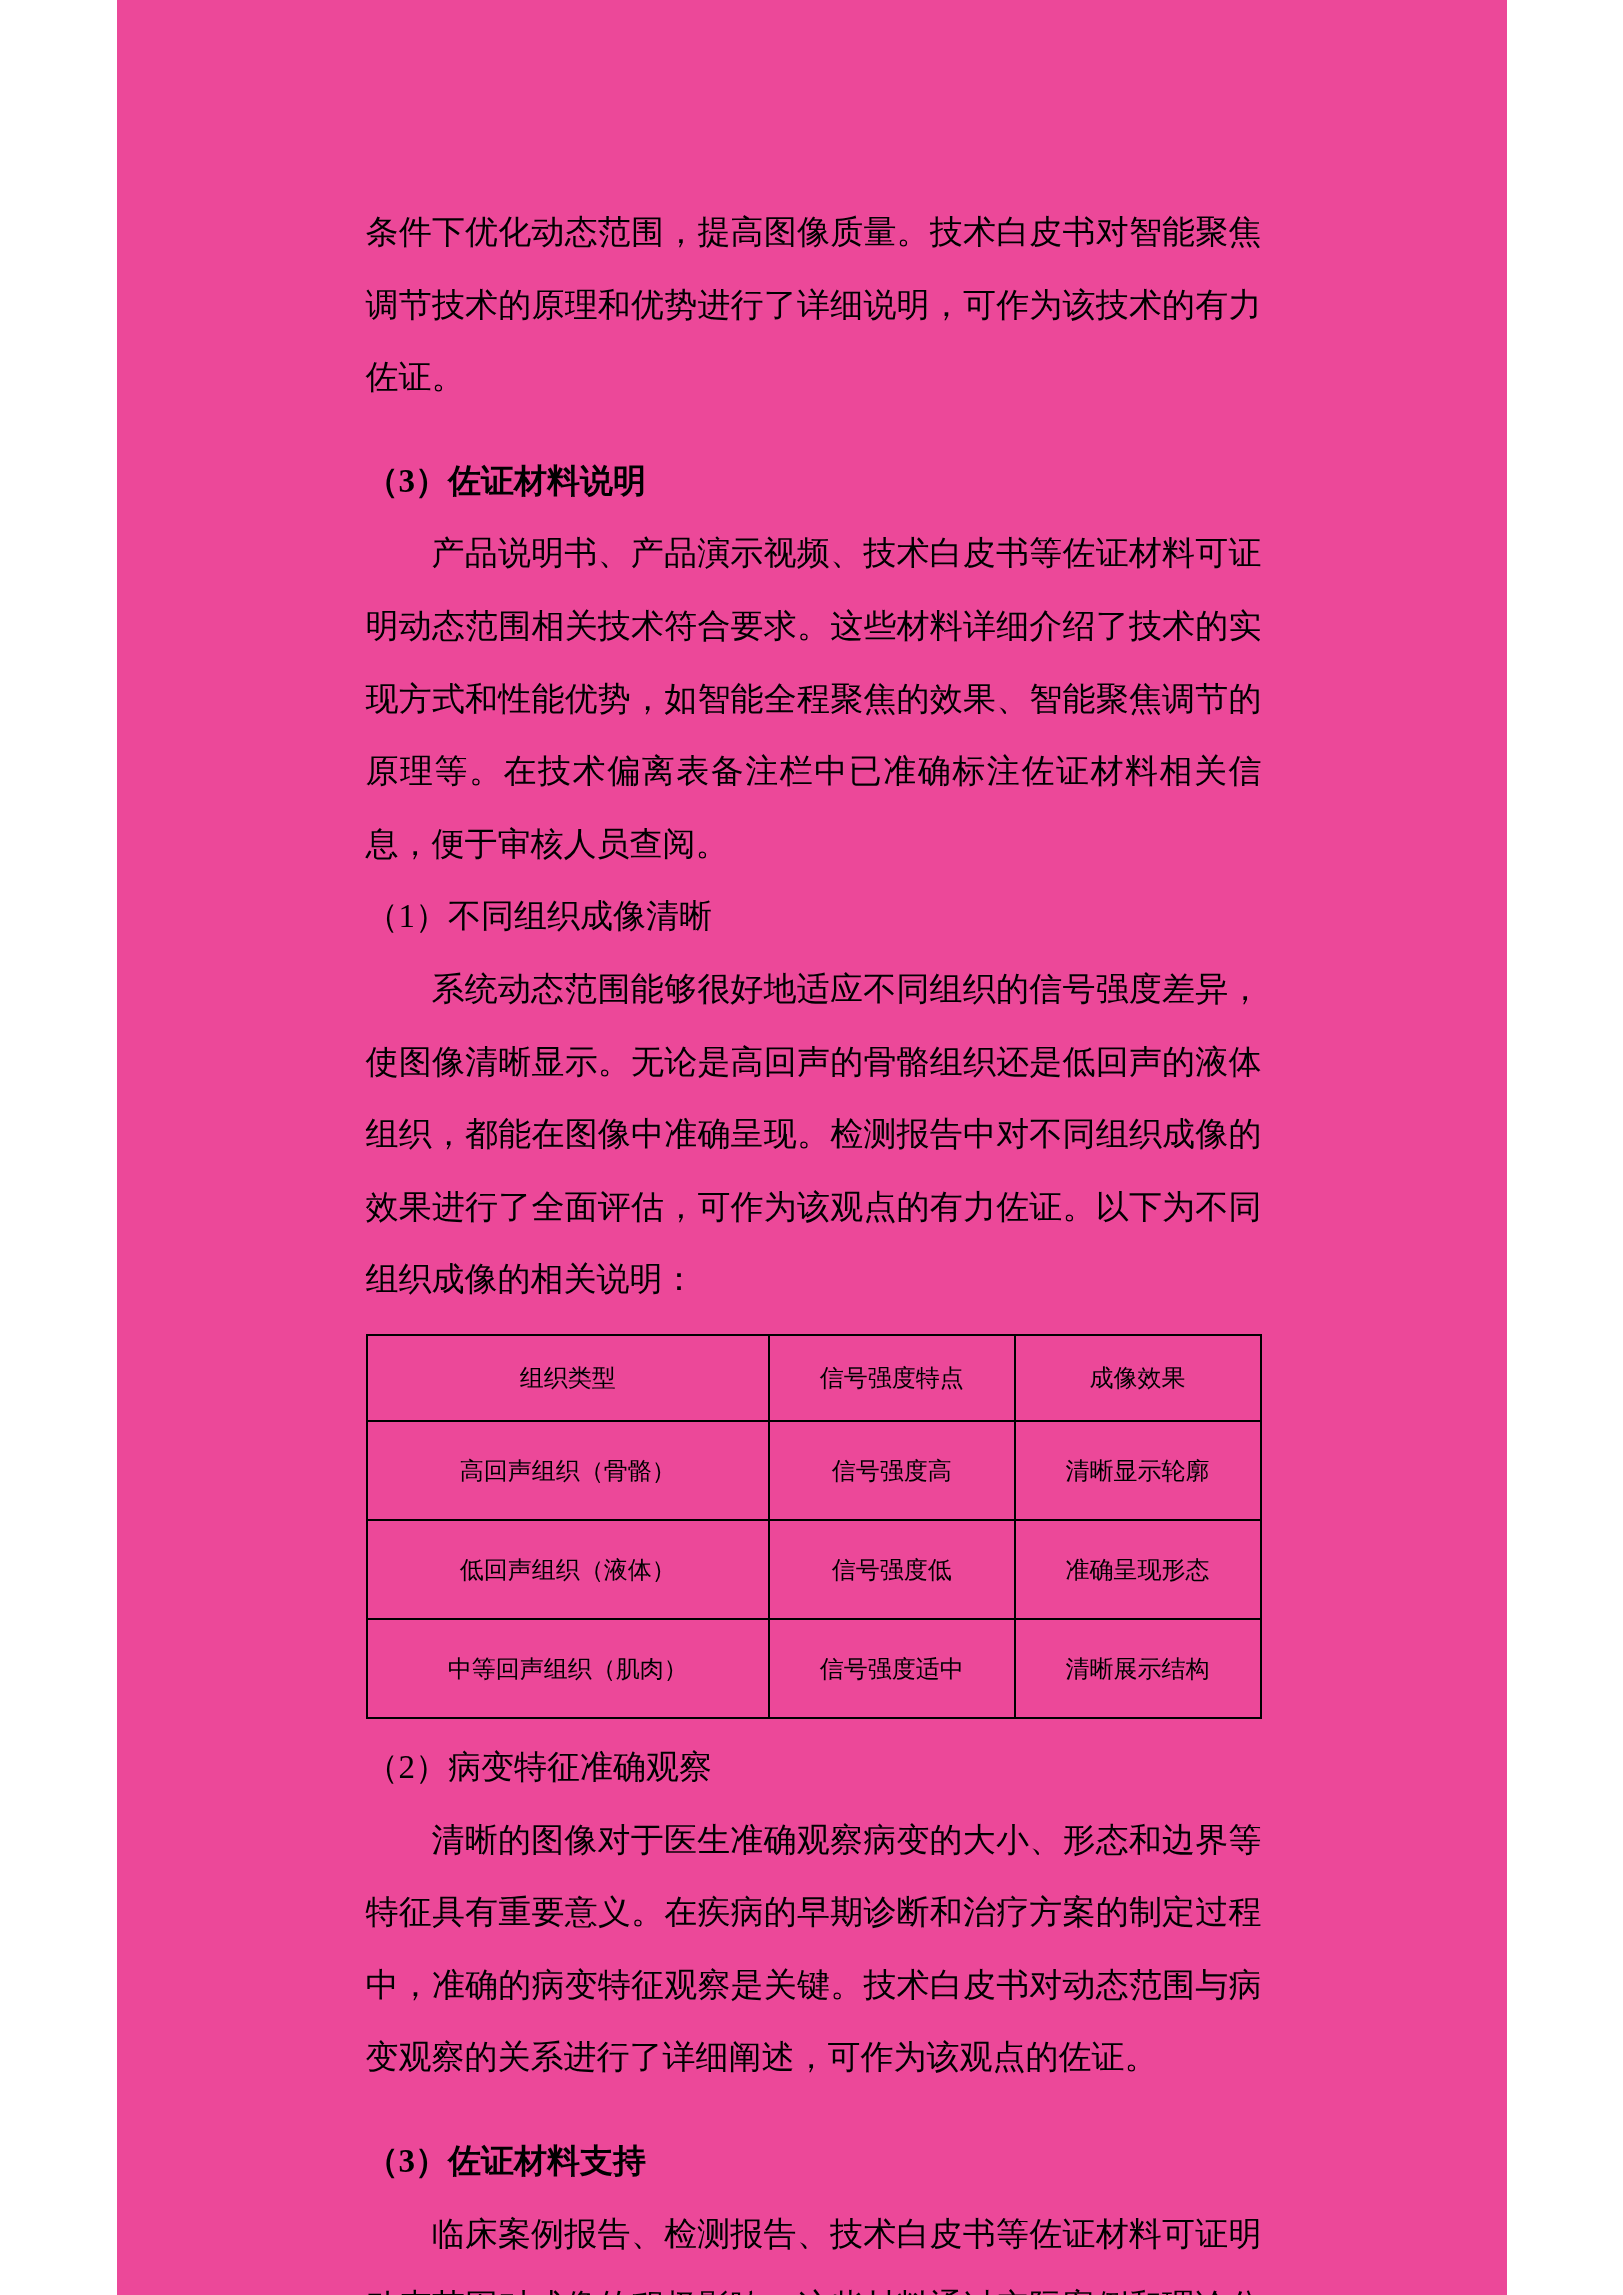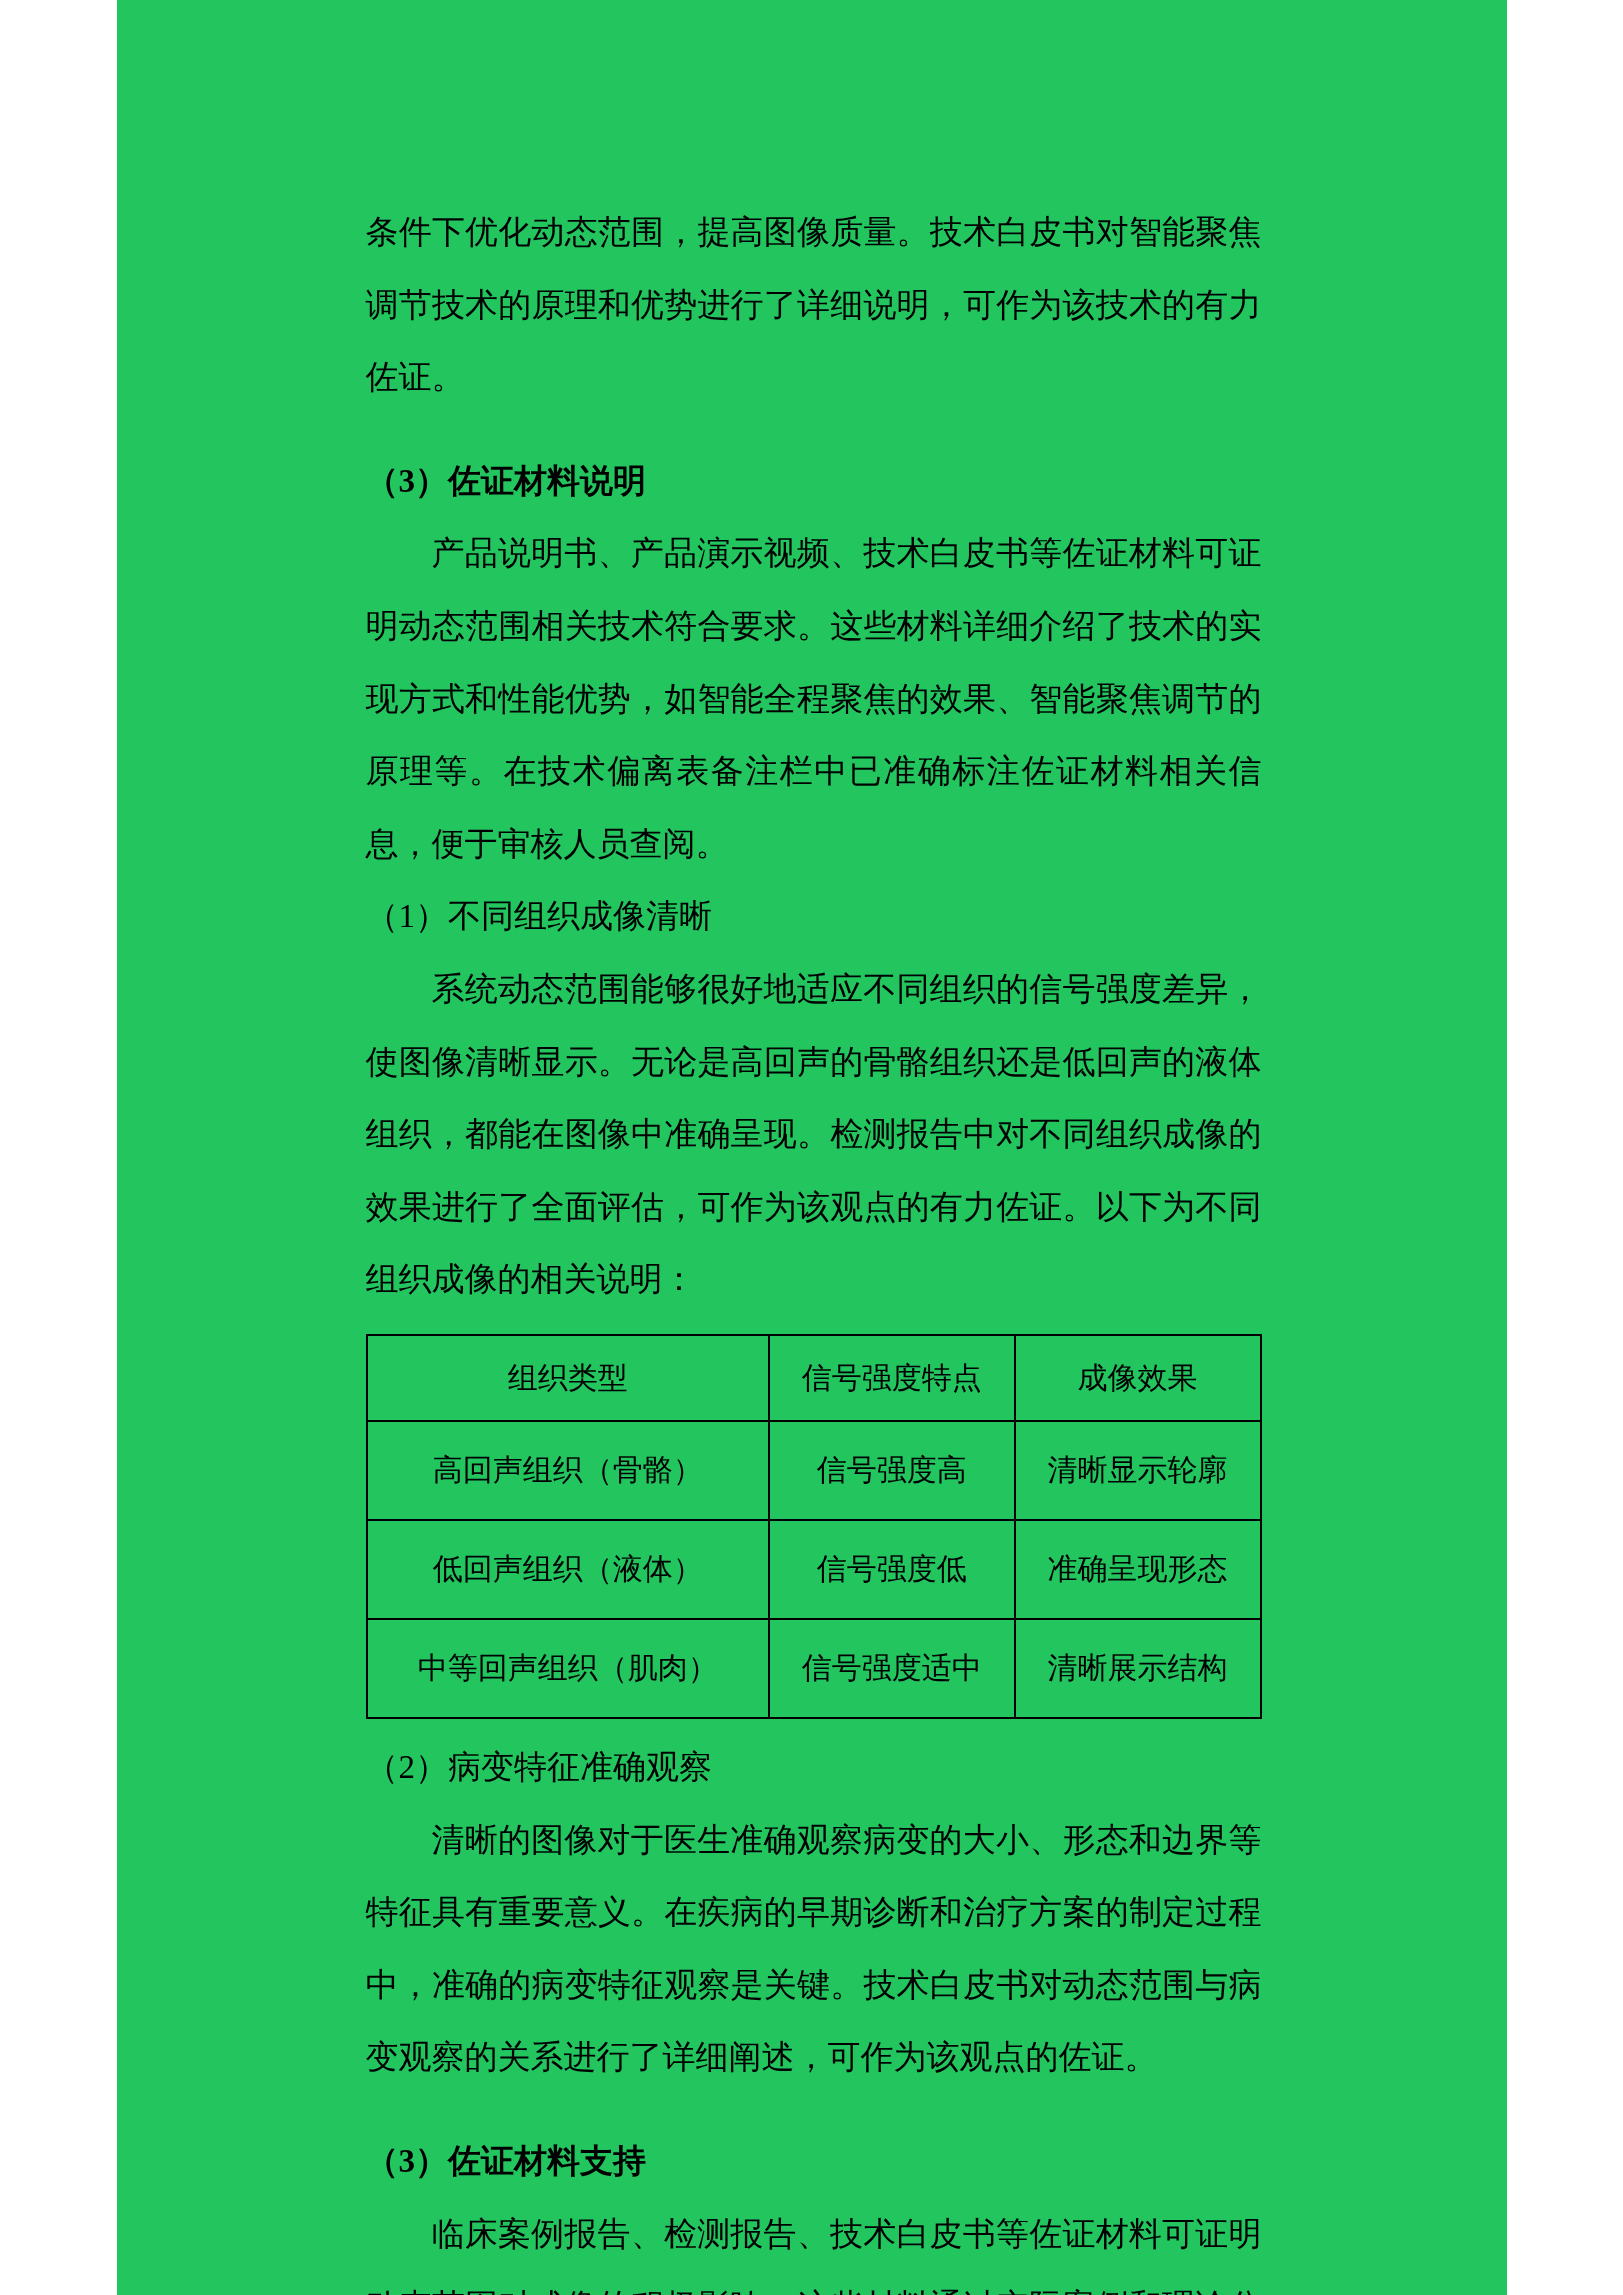--- a/index.html
+++ b/index.html
@@ -5,21 +5,21 @@
   html, body {
     margin: 0;
     padding: 0;
     background: #ffffff;
   }
   .page {
     position: relative;
     width: 1390px;
     height: 2295px;
     margin: 0 auto;
-    background: #22c55e;
+    background: #ec4899;
     box-sizing: border-box;
     padding: 196px 245px 0 249px;
     font-family: "Liberation Serif", "DejaVu Serif", serif;
     font-size: 33px;
     color: #000000;
   }
   .para {
     margin: 0;
     text-align: justify;
     line-height: 2.2;
@@ -46,21 +46,21 @@
     margin: 18.3px 0 11.8px 0;
     table-layout: fixed;
   }
   table.doc-table td, table.doc-table th {
     border: 2px solid #000000;
     text-align: center;
     vertical-align: middle;
     font-weight: normal;
     height: 97px;
     padding: 0 5.2px;
-    font-size: 30px;
+    font-size: 24px;
   }
   table.doc-table th {
     height: 84px;
   }
   .col-1 { width: 45%; }
   .col-2 { width: 27.5%; }
   .col-3 { width: 27.5%; }
 </style>
 </head>
 <body>

